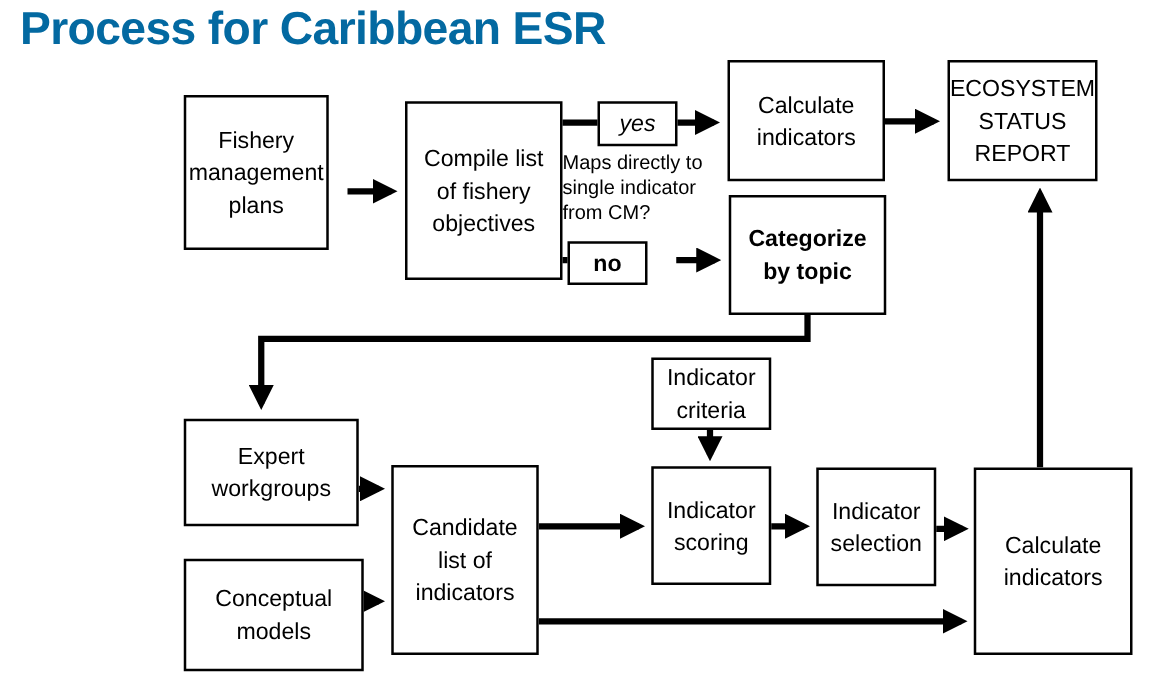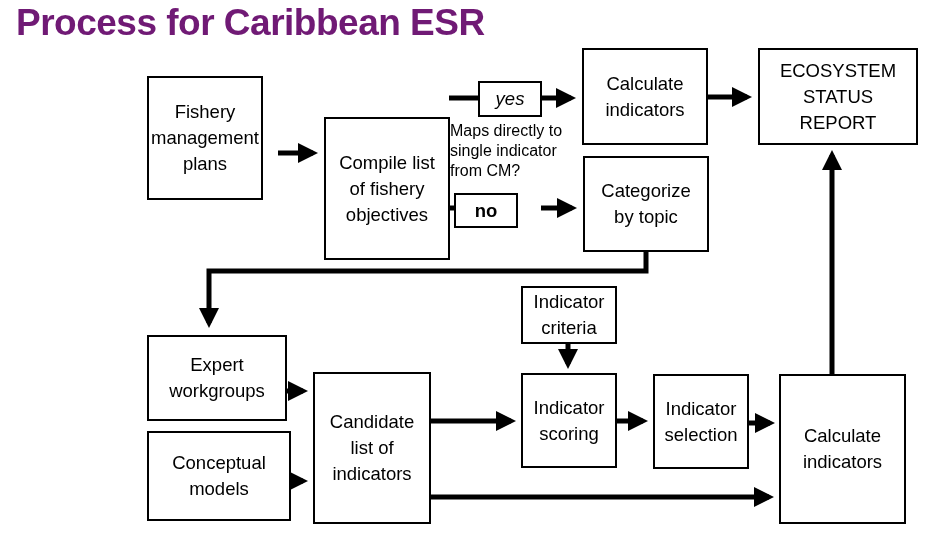--- a/index.html
+++ b/index.html
@@ -1,17 +1,17 @@
 <!DOCTYPE html>
 <html><head>
 <meta charset="utf-8">
 <style>
   html,body{margin:0;padding:0;background:#fff;}
   body{width:931px;height:542px;position:relative;overflow:hidden;font-family:"Liberation Sans",sans-serif;}
-  .title{position:absolute;left:16px;top:2px;font-size:37px;font-weight:bold;color:#701a75;letter-spacing:-0.5px;}
+  .title{position:absolute;left:16px;top:2px;font-size:37px;font-weight:bold;color:#0369a1;letter-spacing:-0.5px;}
   .box{position:absolute;box-sizing:border-box;border:2px solid #000;background:#fff;display:flex;align-items:center;justify-content:center;text-align:center;font-size:18.5px;line-height:26px;color:#000;white-space:pre-line;}
   .label{position:absolute;text-align:left;font-size:16px;line-height:20px;white-space:pre-line;color:#000;}
   svg{position:absolute;left:0;top:0;}
 </style>
 </head>
 <body>
 
 <div class="title">Process for Caribbean ESR</div>
 
 <svg width="931" height="542">
@@ -35,38 +35,38 @@
     <line x1="616" y1="421" x2="643" y2="421" marker-end="url(#ah)"></line>
     <line x1="748" y1="423" x2="770" y2="423" marker-end="url(#ah)"></line>
     <line x1="431" y1="497" x2="769" y2="497" marker-end="url(#ah)"></line>
     <line x1="832" y1="374" x2="832" y2="155" marker-end="url(#ah)"></line>
   </g>
 </svg>
 
 <div class="box" style="left:147px;top:76px;width:116px;height:124px;">Fishery
 management
 plans</div>
-<div class="box" style="left:324px;top:81px;width:126px;height:143px;margin-top:36px;">Compile list
+<div class="box" style="left:324px;top:81px;width:126px;height:143px;">Compile list
 of fishery
 objectives</div>
 <div class="box" style="left:478px;top:81px;width:64px;height:36px;font-style:italic;">yes</div>
 <div class="label" style="left:450px;top:121px;width:130px;">Maps directly to
 single indicator
 from CM?</div>
 <div class="box" style="left:454px;top:193px;width:64px;height:35px;font-weight:bold;">no</div>
 <div class="box" style="left:582px;top:48px;width:126px;height:97px;">Calculate
 indicators</div>
-<div class="box" style="left:583px;top:156px;width:126px;height:96px;">Categorize
+<div class="box" style="left:583px;top:156px;width:126px;height:96px;font-weight:bold;">Categorize
 by topic</div>
-<div class="box" style="left:758px;top:48px;width:160px;height:97px;">ECOSYSTEM
+<div class="box" style="left:758px;top:48px;width:120px;height:97px;">ECOSYSTEM
 STATUS
 REPORT</div>
 <div class="box" style="left:147px;top:335px;width:140px;height:86px;">Expert
 workgroups</div>
-<div class="box" style="left:147px;top:431px;width:144px;height:90px;">Conceptual
+<div class="box" style="left:147px;top:447px;width:144px;height:90px;">Conceptual
 models</div>
 <div class="box" style="left:313px;top:372px;width:118px;height:152px;">Candidate
 list of
 indicators</div>
 <div class="box" style="left:521px;top:286px;width:96px;height:58px;">Indicator
 criteria</div>
 <div class="box" style="left:521px;top:373px;width:96px;height:95px;">Indicator
 scoring</div>
 <div class="box" style="left:653px;top:374px;width:96px;height:95px;">Indicator
 selection</div>

